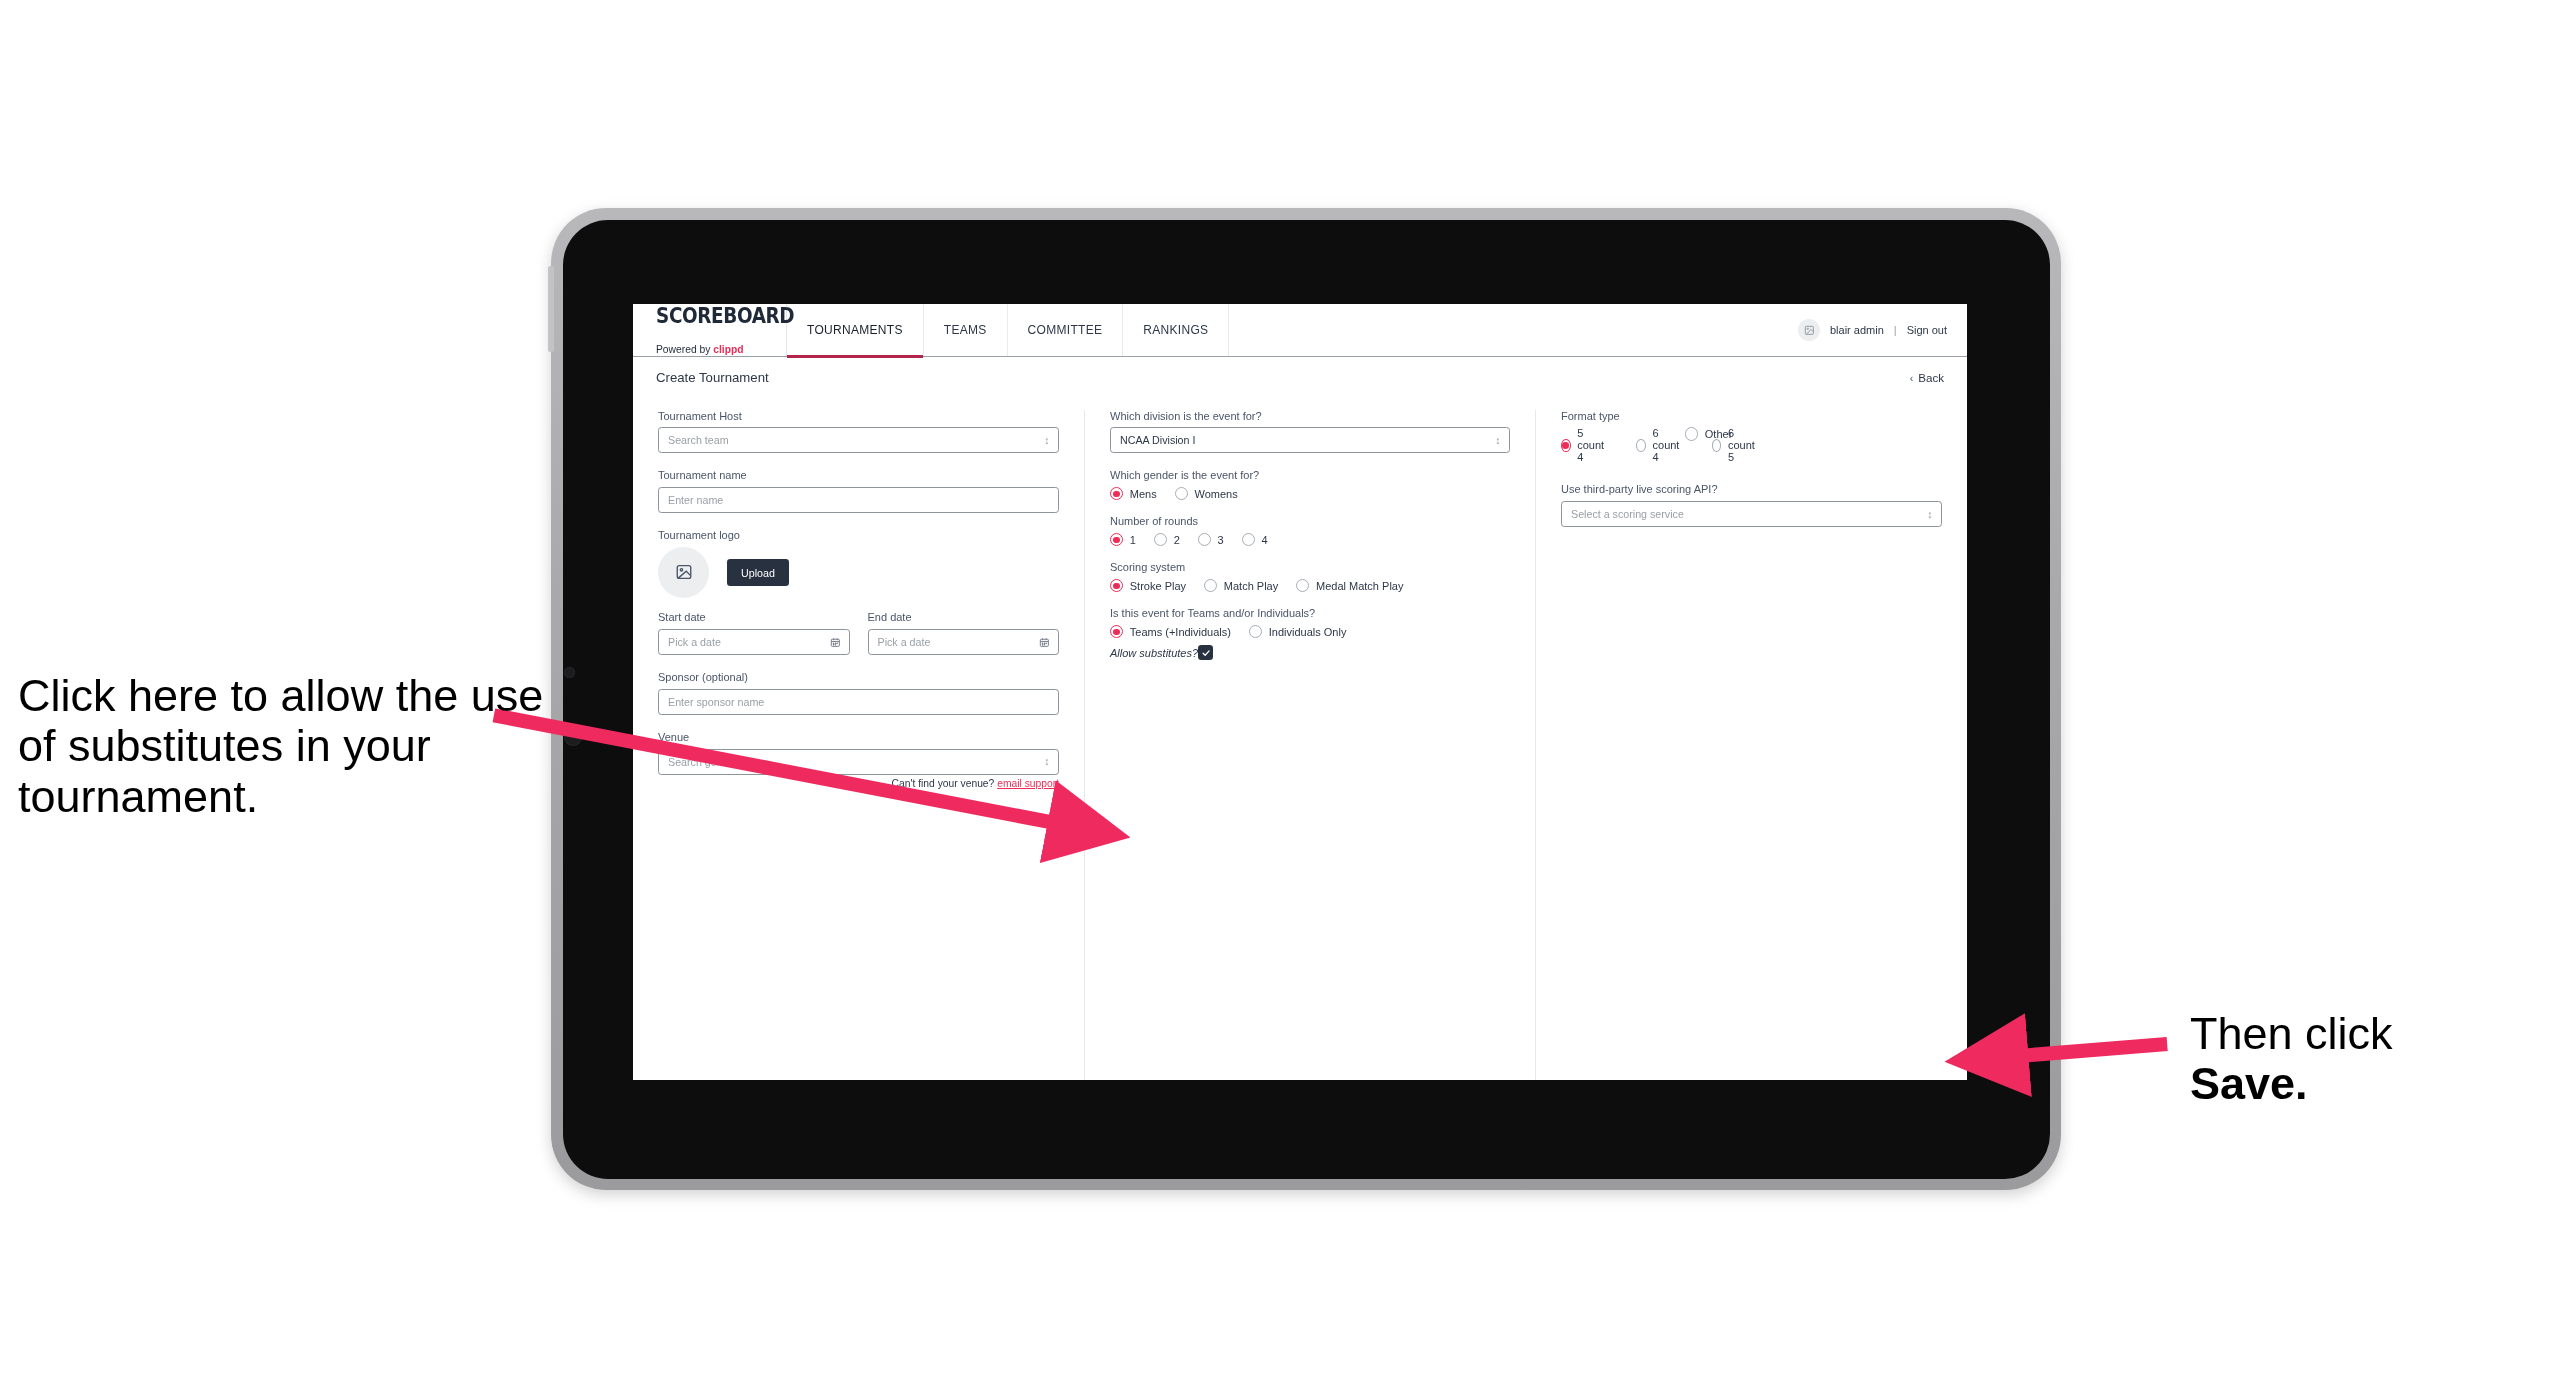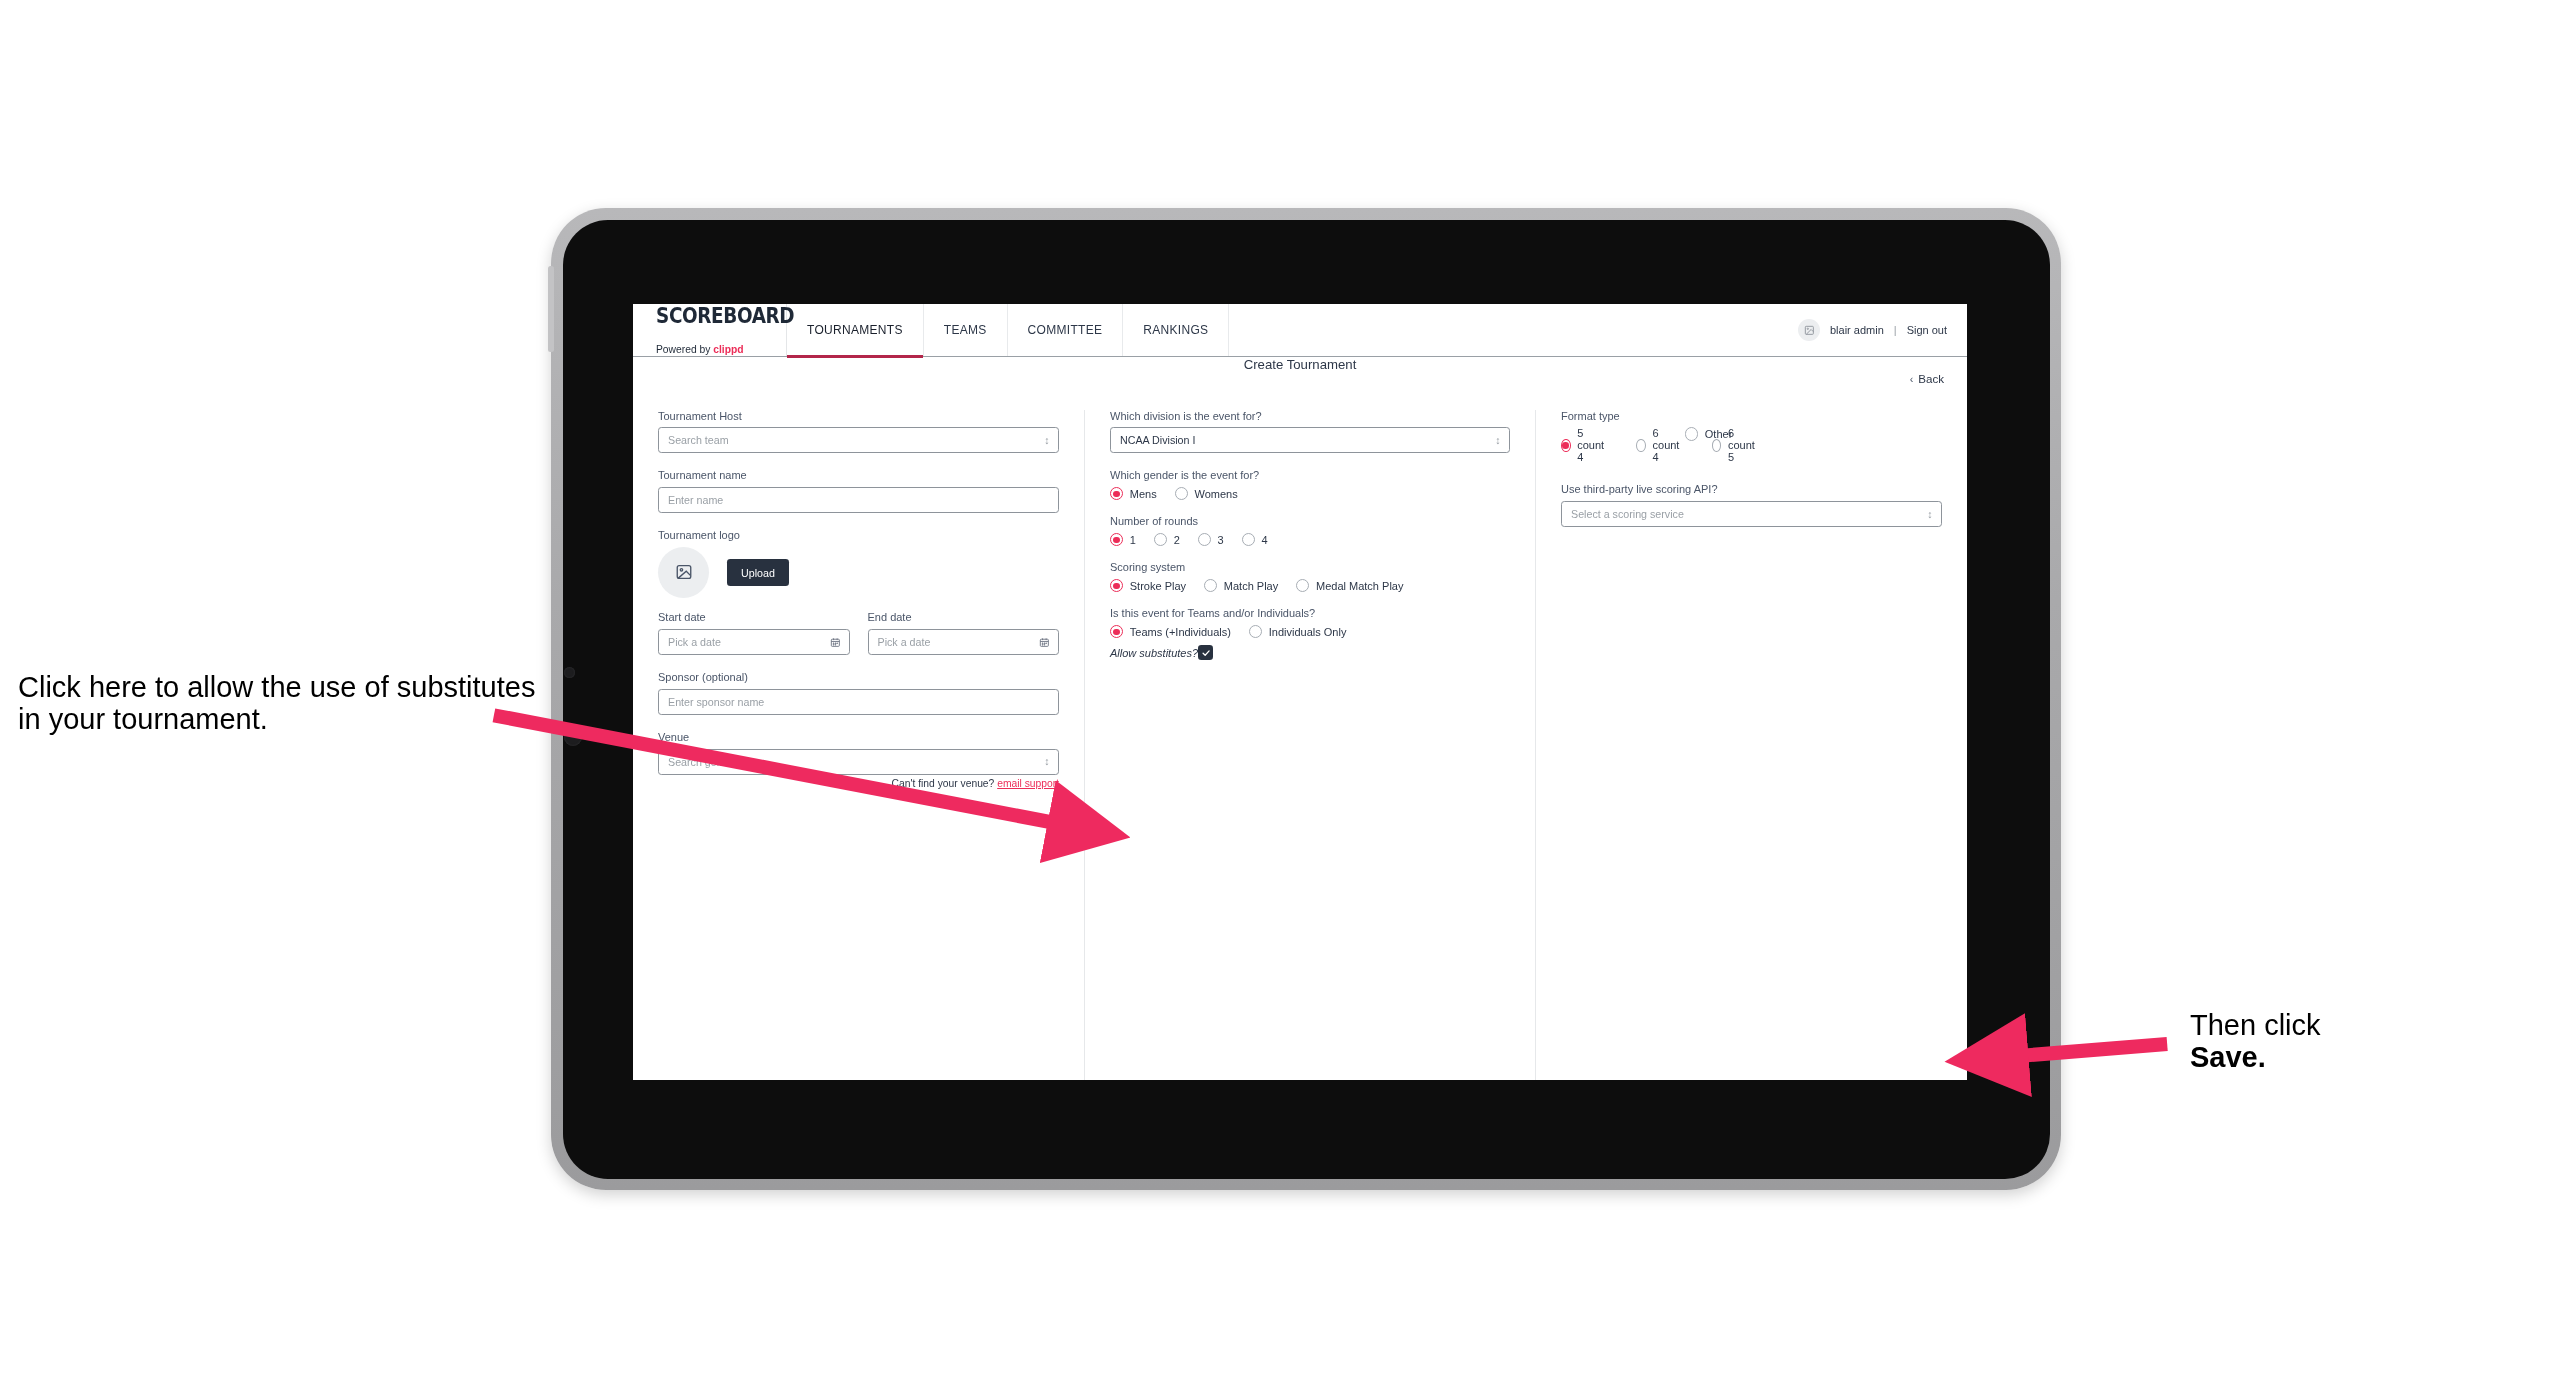--- a/index.html
+++ b/index.html
@@ -87,21 +87,21 @@
   .avatar {
     width: 22px; height:22px; border-radius:50%; background:#eceef0;
     display:flex; align-items:center; justify-content:center; color:#8b9199;
   }
   .nav-right .sep { color:#9aa0a6; }
   .nav-link { cursor:pointer; }
 
   
   .titlerow {
     height: 41px; display:flex; align-items:center; padding: 0 23px;
-    font-size: 13.2px; color:#2d3748;flex-direction:column;
+    font-size: 13.2px; color:#2d3748;
   }
   .backlink {
     margin-left:auto; font-size:11.6px; color:#2d3748; cursor:pointer;
     display:flex; align-items:center; gap:5px;
   }
   .backlink .chev { font-size:10.7px; color:#4a5568; }
 
   
   .body3 { flex:1; display:flex; padding: 11.6px 0 0 0; min-height:0; }
   .col { padding: 0 25px; }
@@ -171,21 +171,21 @@
   }
   .btn-cancel { font-size:11px; color:#2d3748; cursor:pointer; padding: 5.8px 11.6px; }
   .btn-save {
     background:#ee3158; color:#fff; font-size:11px; border-radius:3.3px;
     padding: 6.6px 17.3px; cursor:pointer;
   }
 
   
   .anno {
     position:absolute; color:#000; line-height: 1.12;
-    font-size: 29px;
+    font-size: 45px;
   }
   .anno-left { left: 18px; top: 671px; width: 529px; }
   .anno-right { left: 2190px; top: 1009px; width: 347px; }
   .anno-right .bold { font-weight:700; }
 
   .arrow-svg { position:absolute; left:0; top:0; width:2576px; height:1386px; pointer-events:none; }
 </style>
 </head>
 <body>
 

